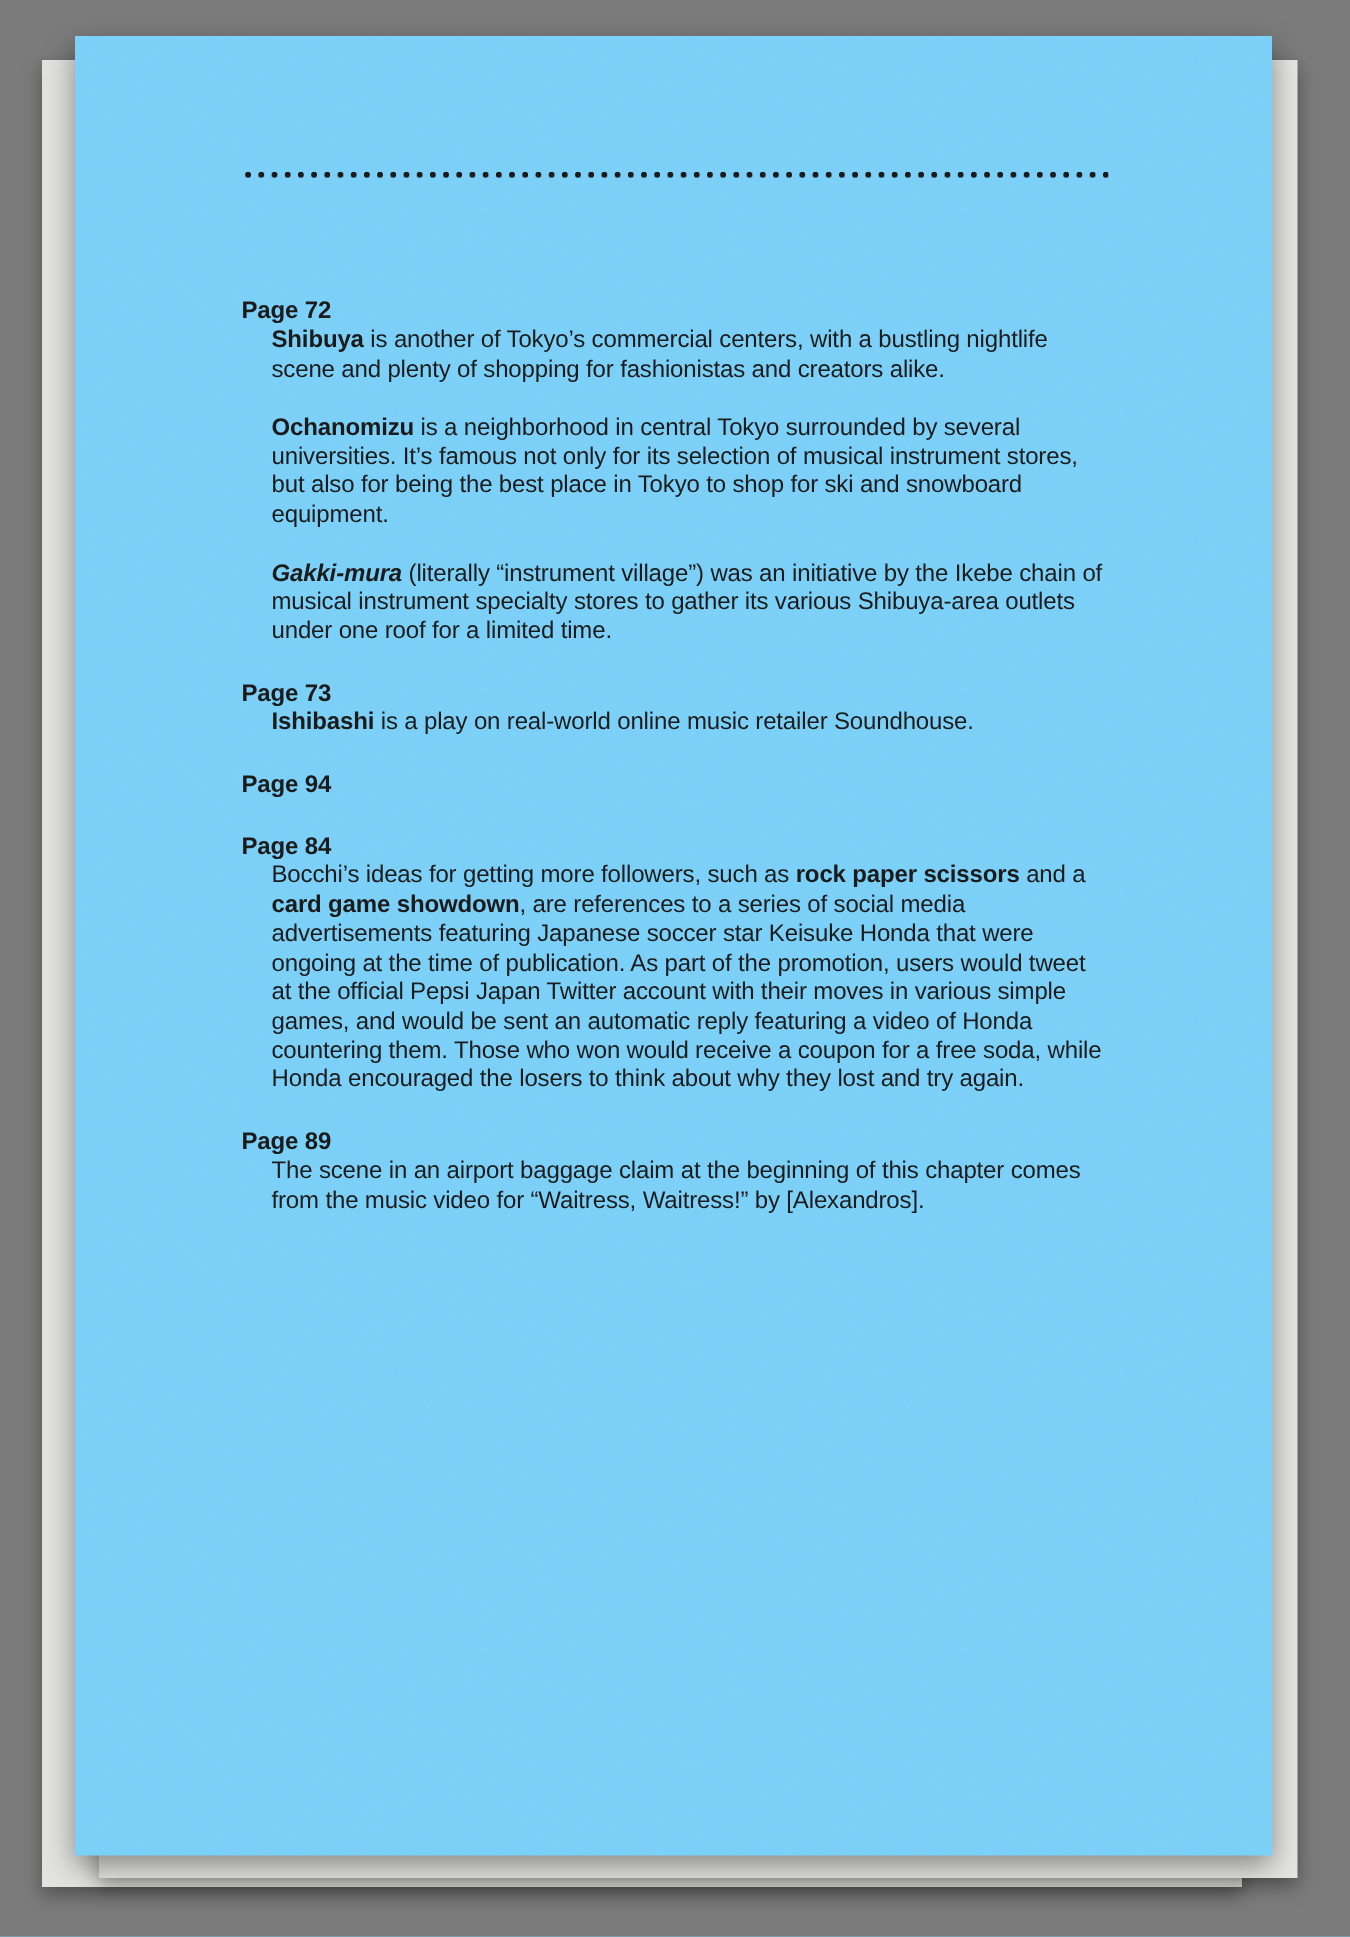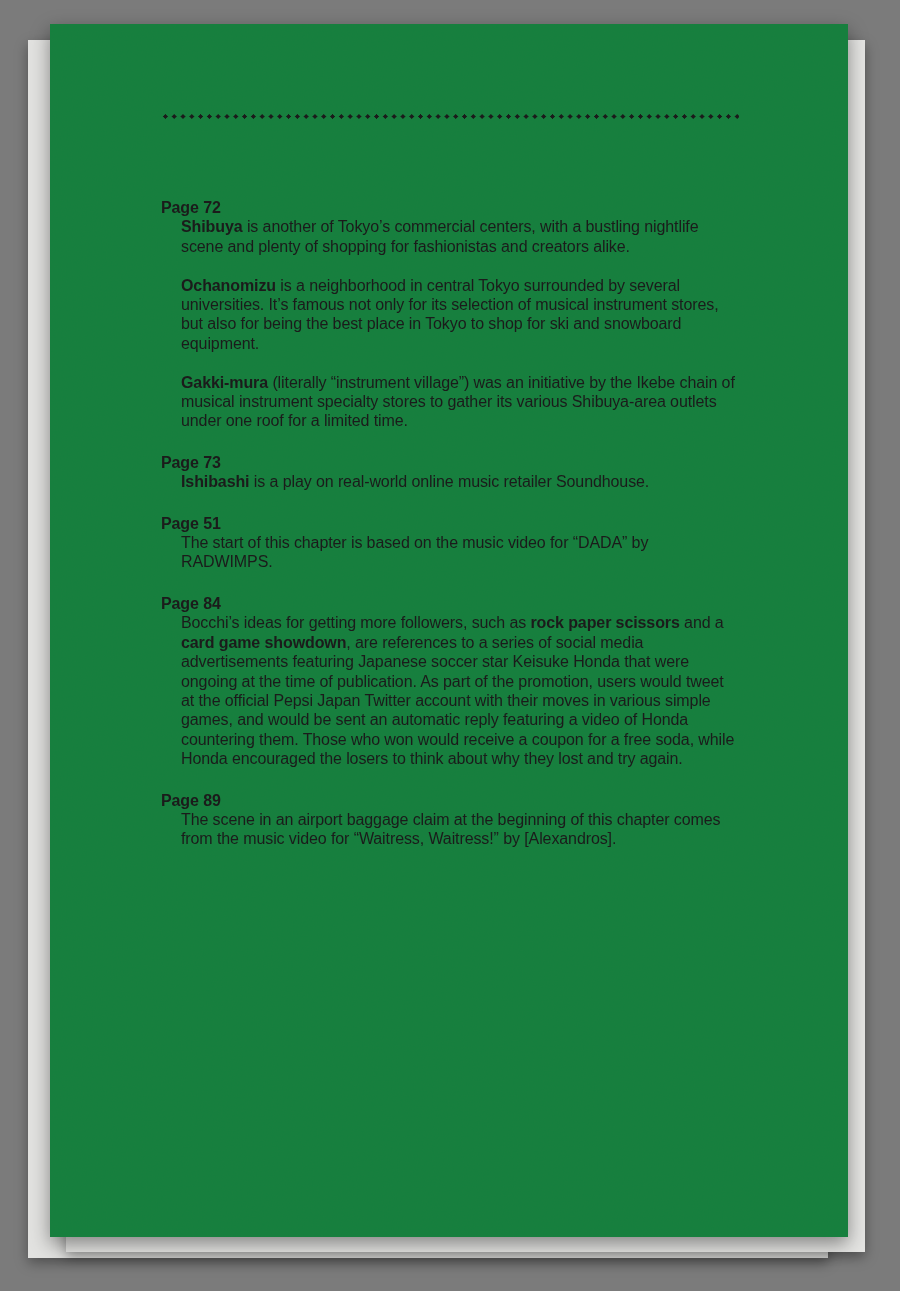--- a/index.html
+++ b/index.html
@@ -17,21 +17,21 @@
     background:#e2e2e0;
     box-shadow:0 5px 12px rgba(0,0,0,.35);
   }
   .sheet-back-right{
     left:66px;top:40px;width:799px;height:1212px;
     background:#e5e5e3;
     box-shadow:0 5px 12px rgba(0,0,0,.35);
   }
   .sheet-main{
     left:50px;top:24px;width:798px;height:1213px;
-    background:#15803d;
+    background:#7dd3fc;
     box-shadow:0 7px 18px rgba(0,0,0,.42);
   }
   .texture{position:absolute;left:0;top:0;pointer-events:none;}
 
   .divider{
     position:absolute;left:111px;top:90px;width:578px;height:5px;
     background-image:radial-gradient(circle 2.2px at 4.4px 2.5px,#1b1b1b 96%,rgba(0,0,0,0) 100%);
     background-size:8.8px 5px;
     background-repeat:repeat-x;
   }
@@ -44,21 +44,21 @@
   }
   .section{margin-bottom:22px;}
   .section h3{
     margin:0;font-size:16px;line-height:19.4px;font-weight:700;
   }
   .section p{
     margin:0 0 19.4px 20px;width:557px;
   }
   .section p:last-child{margin-bottom:0;}
   .b{font-weight:700;}
-  .i{}
+  .i{font-style:italic;}
 </style>
 </head>
 <body>
 
 <div class="stage">
 
   <div class="sheet sheet-back-left"></div>
   <div class="sheet sheet-back-right"></div>
 
   <div class="sheet sheet-main">
@@ -82,24 +82,21 @@
             <p><span class="b i">Gakki-mura</span><span> (literally “instrument village”) was an initiative by the Ikebe chain of musical instrument specialty stores to gather its various Shibuya-area outlets under one roof for a limited time.</span></p>
           </div>
   </div>
         <div class="section">
     <h3>Page 73</h3>
     <div>
             <p><span class="b">Ishibashi</span><span> is a play on real-world online music retailer Soundhouse.</span></p>
           </div>
   </div>
         <div class="section">
-    <h3>Page 51</h3>
-    <div>
-            <p><span>The start of this chapter is based on the music video for “DADA” by RADWIMPS.</span></p>
-          </div>
+    <h3>Page 94</h3>
   </div>
         <div class="section">
     <h3>Page 84</h3>
     <div>
             <p><span>Bocchi’s ideas for getting more followers, such as </span><span class="b">rock paper scissors</span><span> and a </span><span class="b">card game showdown</span><span>, are references to a series of social media advertisements featuring Japanese soccer star Keisuke Honda that were ongoing at the time of publication. As part of the promotion, users would tweet at the official Pepsi Japan Twitter account with their moves in various simple games, and would be sent an automatic reply featuring a video of Honda countering them. Those who won would receive a coupon for a free soda, while Honda encouraged the losers to think about why they lost and try again.</span></p>
           </div>
   </div>
         <div class="section">
     <h3>Page 89</h3>
     <div>

